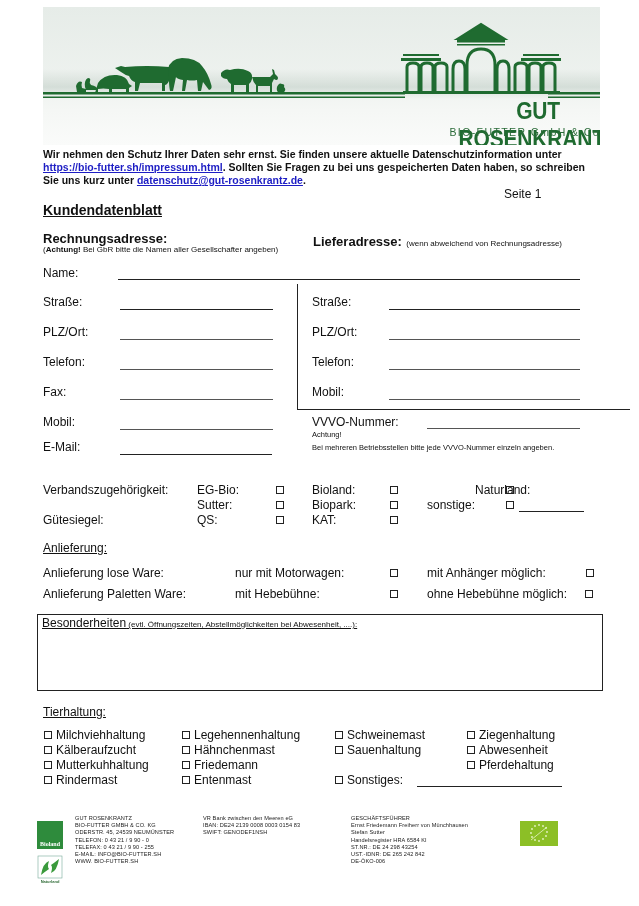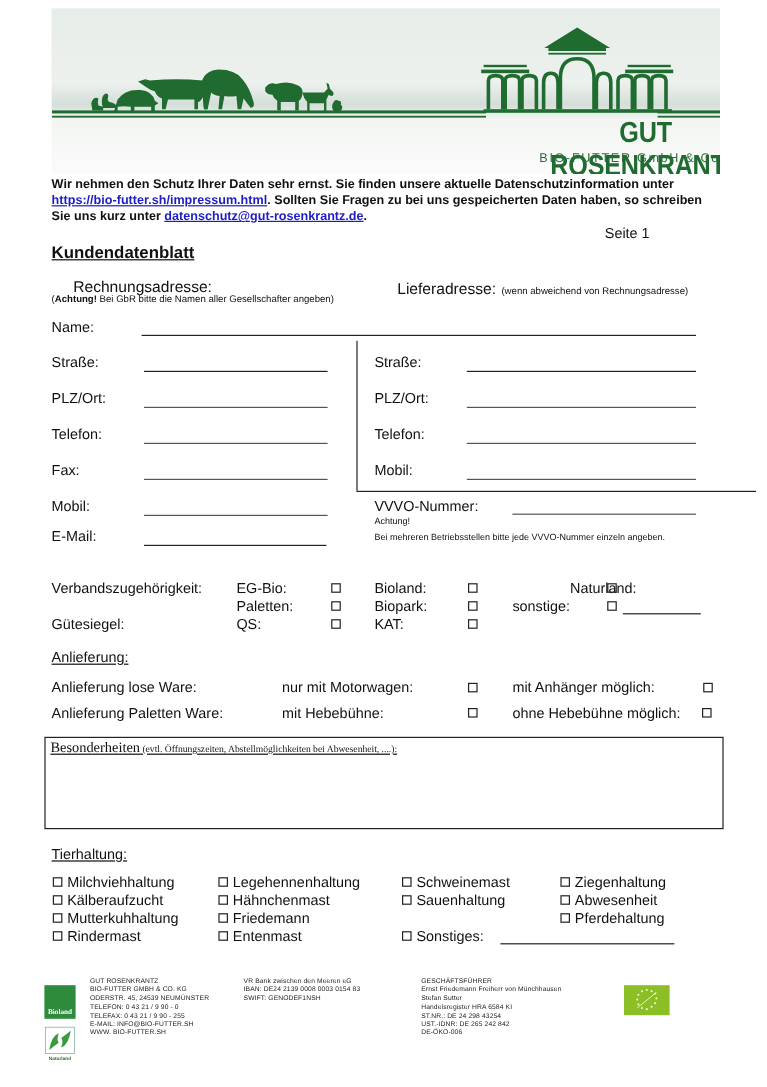--- a/index.html
+++ b/index.html
@@ -18,32 +18,32 @@
     letter-spacing: -0.2px; transform: scaleY(1.15); }
   #brand-sub { left: 400px; top: 119px; width: 190px; text-align: center;
     font-size: 10.5px; color: #2b6b39; letter-spacing: 1.4px; }
 
   
   #intro { left: 43px; top: 148px; width: 560px; font-size: 10.5px; font-weight: 700; line-height: 13px; }
   #intro a { color: #1d1dc4; text-decoration: underline; }
   #page-no { left: 504px; top: 187px; font-size: 12px; }
   #doc-title { left: 43px; top: 202px; font-size: 14px; font-weight: 700; text-decoration: underline; }
 
-  .h2 { font-size: 13px; font-weight: 400; margin-left: 18px; }
+  .h2 { font-size: 13px; font-weight: 700; }
   .small { font-size: 8px; font-weight: 400; }
   .lbl { font-size: 12px; }
   .line { position:absolute; height:0; border-top: 1.4px solid #222; }
   .line.grey { border-top-color: #555; }
   .cbx { position:absolute; width: 8px; height: 8px; border: 1px solid #222; }
   .t12 { font-size: 12px; }
   .sec { font-size: 12px; text-decoration: underline; }
 
   #besonder-box { left: 37px; top: 614px; width: 566px; height: 77px; border: 1.2px solid #222; }
   #besonder-box .title { position:absolute; left: 4px; top: 1px; font-size: 12px; text-decoration: underline; }
-  #besonder-box .title span { font-size: 8px; font-family: Liberation Serif, serif; }
+  #besonder-box .title span { font-size: 8px; }
 
   .tier { position:absolute; font-size: 12px; white-space: nowrap; }
   .tier .cbx2 { display:inline-block; width: 8px; height: 8px; border: 1px solid #222; margin-right: 4px; vertical-align: 0px; }
 
   .foot { position:absolute; font-size: 5.6px; line-height: 7.2px; color: #222; letter-spacing: 0.1px; white-space: nowrap; }
 </style>
 </head>
 <body>
 
 <div id="banner" class="abs">
@@ -141,21 +141,21 @@
 <div class="abs lbl" style="left:312px;top:415px;">VVVO-Nummer:</div>
 <div class="line grey" style="left:427px;top:428px;width:153px;"></div>
 <div class="abs" style="left:312px;top:430px;font-size:7.5px;">Achtung!</div>
 <div class="abs" style="left:312px;top:443px;font-size:7.5px;white-space:nowrap;">Bei mehreren Betriebsstellen bitte jede VVVO-Nummer einzeln angeben.</div>
 
 <div class="abs t12" style="left:43px;top:483px;">Verbandszugehörigkeit:</div>
 <div class="abs t12" style="left:43px;top:513px;">Gütesiegel:</div>
 
 <div class="abs t12" style="left:197px;top:483px;">EG-Bio:</div>
 <div class="cbx" style="left:276px;top:486px;"></div>
-<div class="abs t12" style="left:197px;top:498px;">Paletten:</div>
+<div class="abs t12" style="left:197px;top:498px;">Sutter:</div>
 <div class="cbx" style="left:276px;top:501px;"></div>
 <div class="abs t12" style="left:197px;top:513px;">QS:</div>
 <div class="cbx" style="left:276px;top:516px;"></div>
 
 <div class="abs t12" style="left:312px;top:483px;">Bioland:</div>
 <div class="cbx" style="left:390px;top:486px;"></div>
 <div class="abs t12" style="left:312px;top:498px;">Biopark:</div>
 <div class="cbx" style="left:390px;top:501px;"></div>
 <div class="abs t12" style="left:312px;top:513px;">KAT:</div>
 <div class="cbx" style="left:390px;top:516px;"></div>

